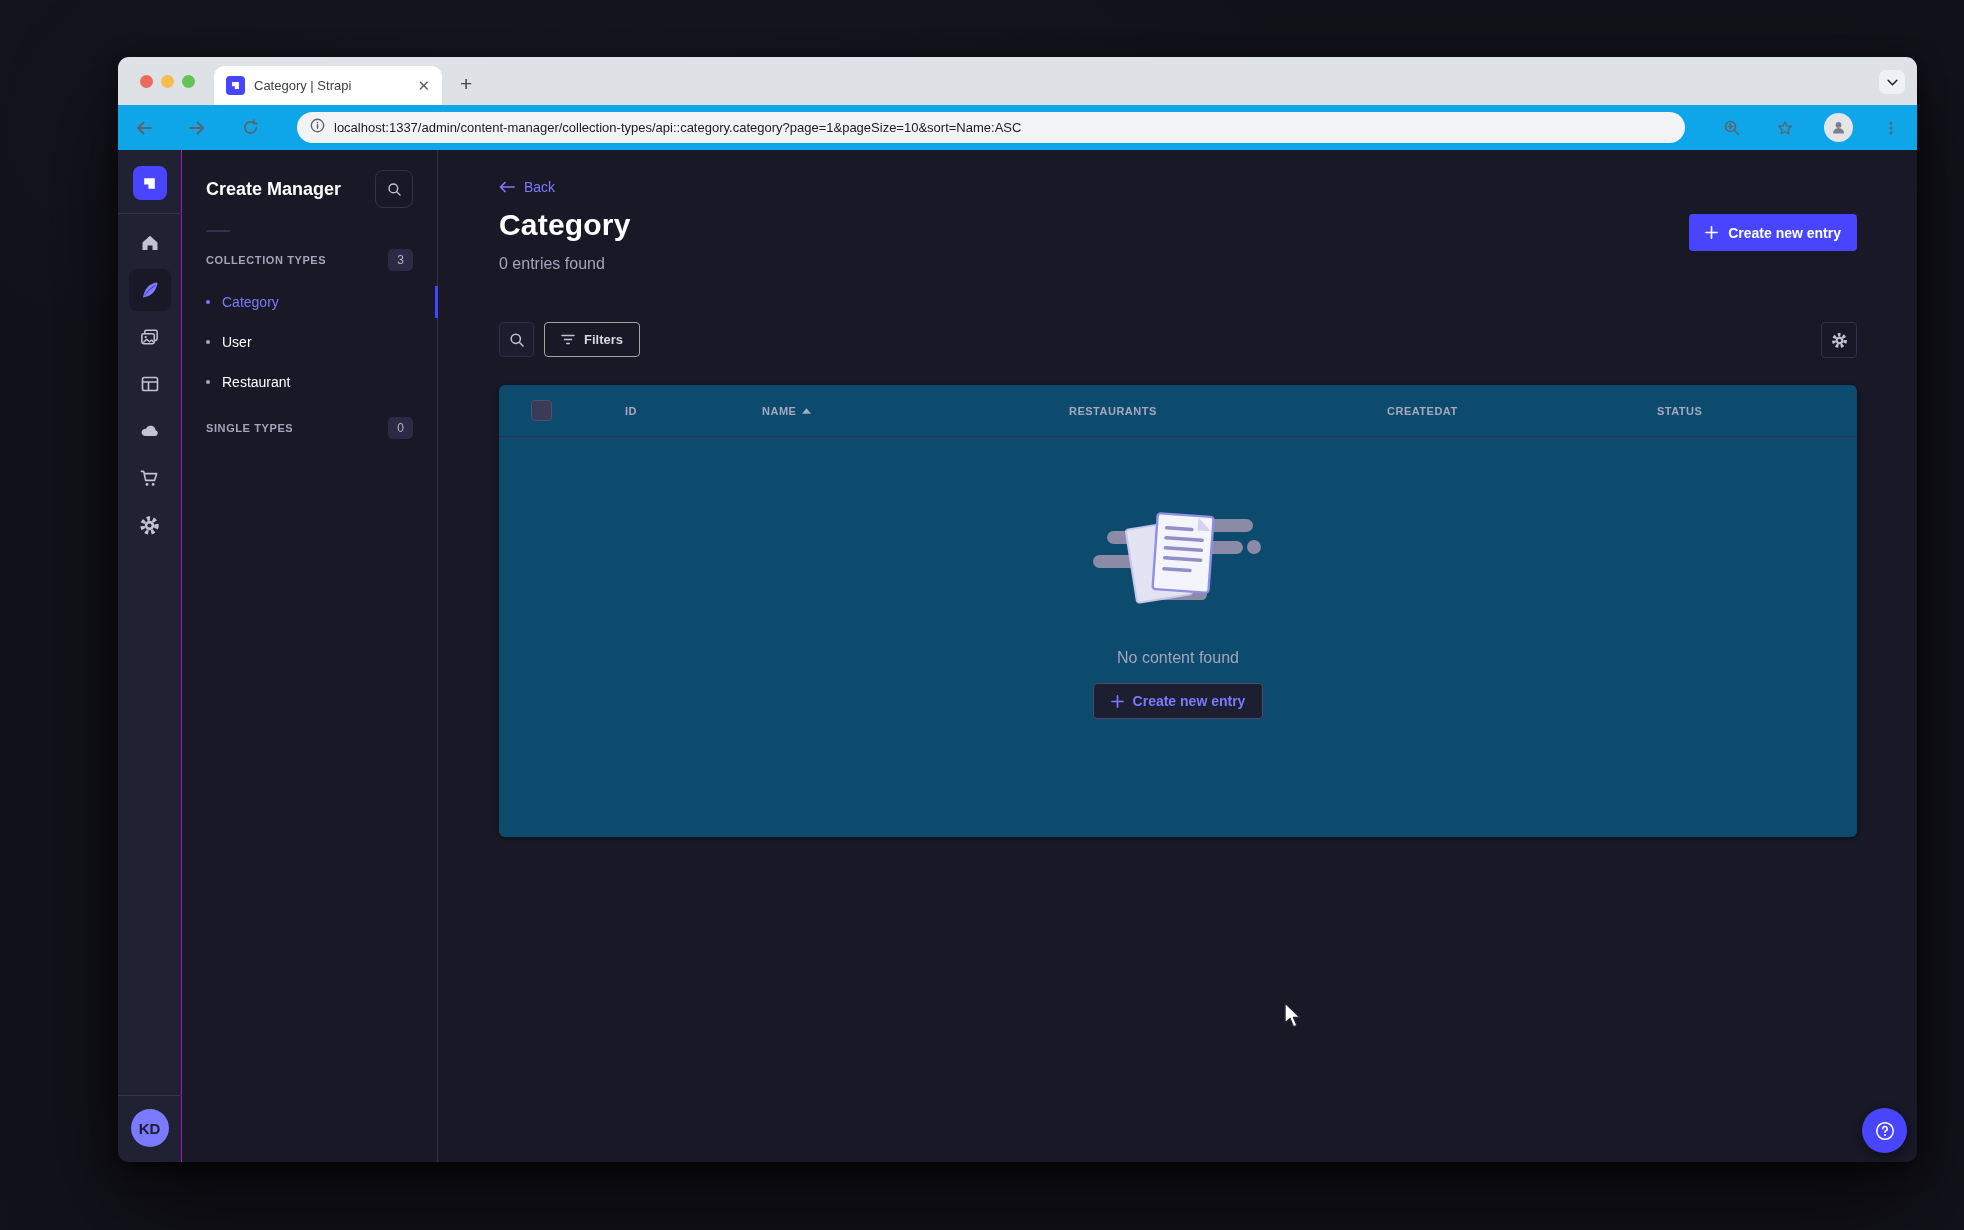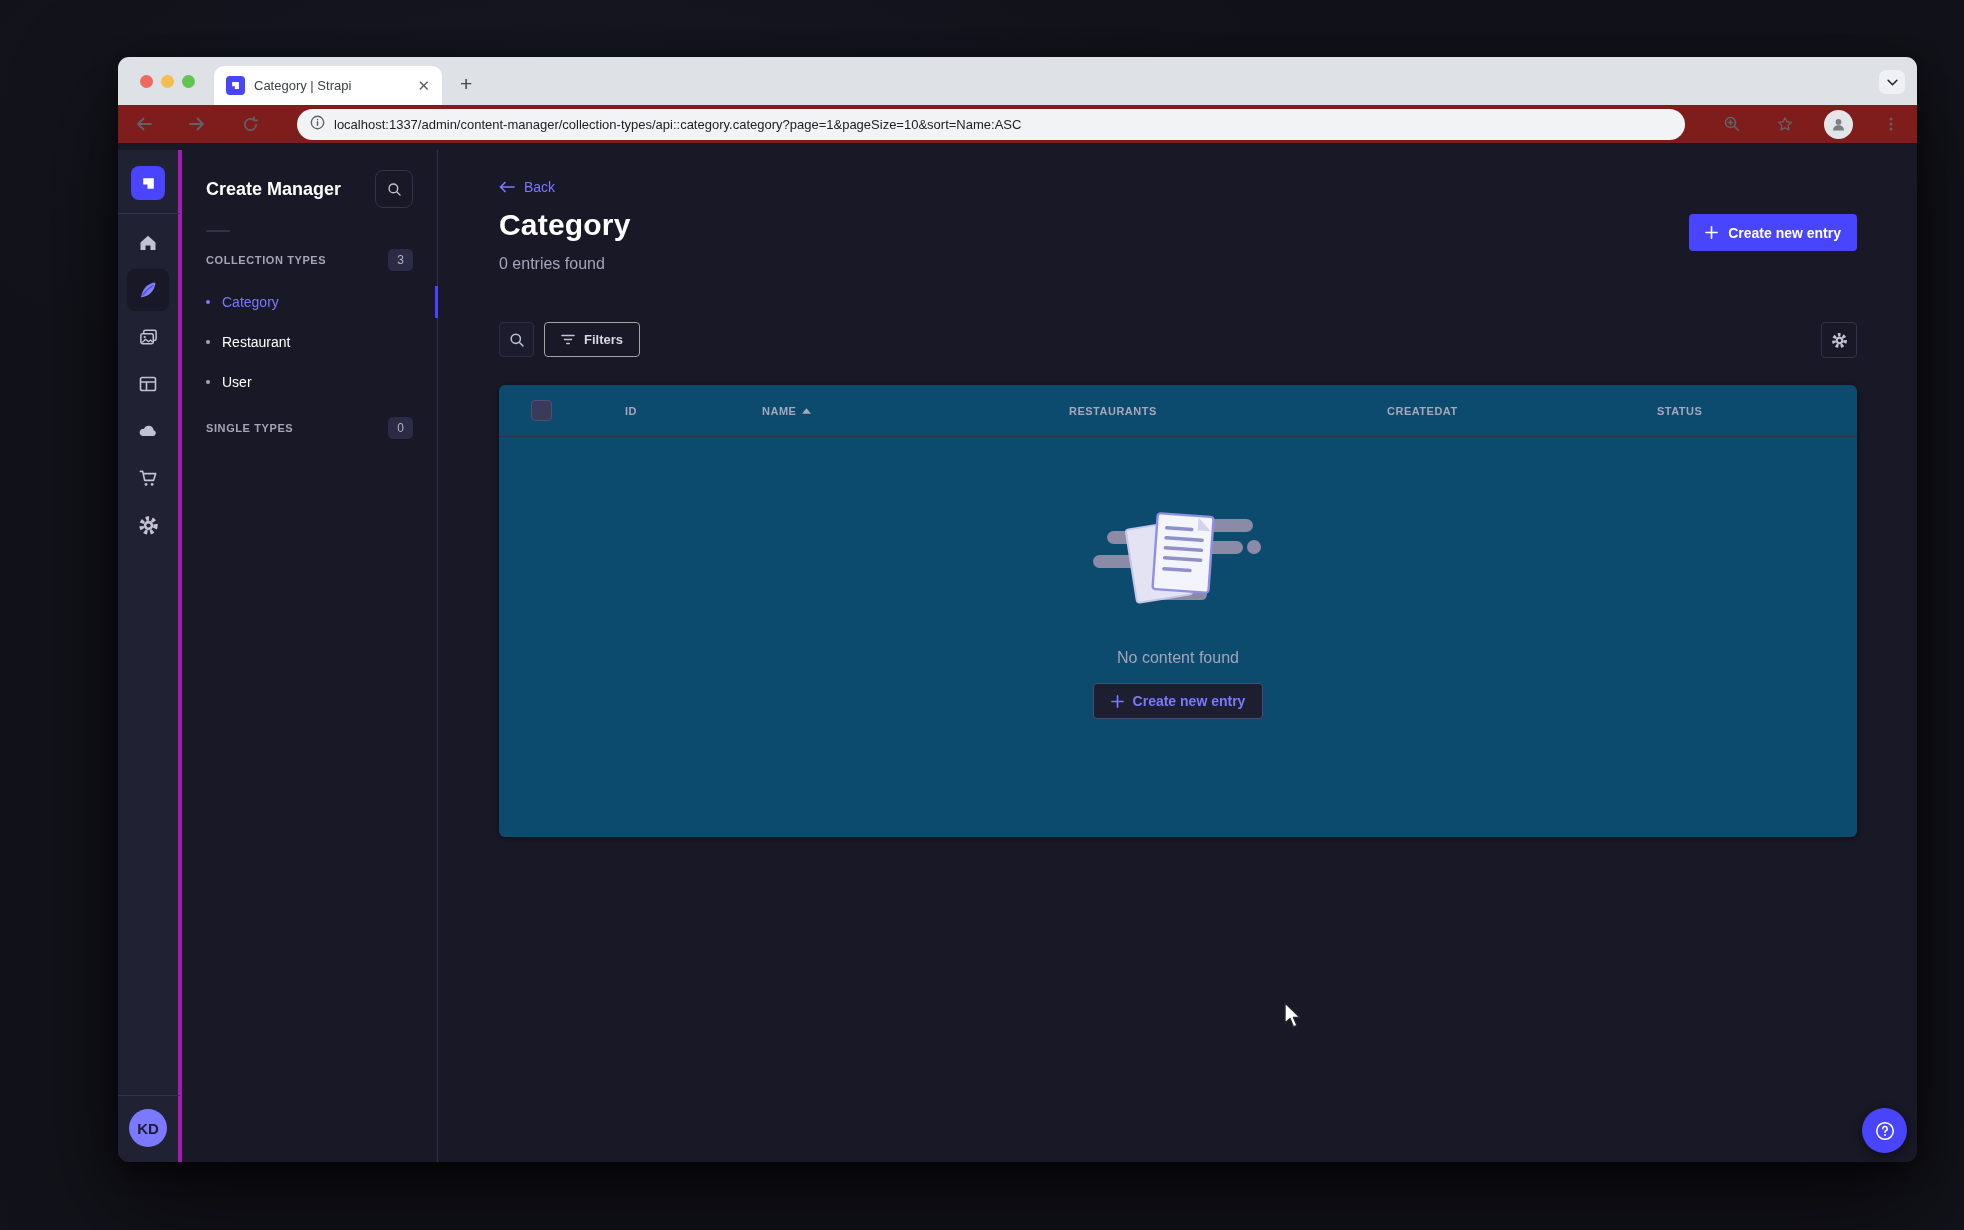--- a/index.html
+++ b/index.html
@@ -19,31 +19,31 @@
   .light.r { background:#ee6a5f; } .light.y { background:#f5bd4f; } .light.g { background:#61c454; }
   .tab { position:absolute; left:96px; top:9px; width:228px; height:39px; background:#ffffff;
     border-radius:10px 10px 0 0; display:flex; align-items:center; gap:9px; padding:0 12px; }
   .favicon { width:19px; height:19px; border-radius:4px; background:#4945ff; display:grid; place-items:center; flex:none; }
   .tab-title { font-size:13px; color:#3c4043; flex:1; white-space:nowrap; overflow:hidden; }
   .tab-close { color:#5f6368; font-size:15px; cursor:default; }
   .newtab { position:absolute; left:342px; top:16px; color:#474b4f; font-size:21px; line-height:21px; }
   .tab-chevron { position:absolute; right:12px; top:13px; width:26px; height:24px; border-radius:7px;
     background:rgba(255,255,255,.55); display:grid; place-items:center; color:#202124; }
 
-  .toolbar { height:38px; background:#7f1d1d; display:flex; align-items:center; padding:0 10px;gap:21px; }
+  .toolbar { height:45px; background:#0ea5e9; display:flex; align-items:center; padding:0 10px;gap:21px; }
   .chrome-btn { width:32px; height:32px; display:grid; place-items:center; border-radius:50%; flex:none; }
   .urlbox { flex:1; height:31px; background:#f1f3f4; border-radius:16px; margin:0 10px;
     display:flex; align-items:center; gap:9px; padding:0 13px; min-width:0; }
   .url-text { font-size:13px; color:#202124; white-space:nowrap; overflow:hidden; }
   .profile-circle { width:29px; height:29px; border-radius:50%; background:#e3e5e8; display:grid; place-items:center; }
 
   
   .app { position:absolute; top:93px; left:0; right:0; bottom:0; display:flex; background:#181826; }
 
-  .nav { width:64px; background:#212134; border-right:4px solid #a21caf; display:flex;
+  .nav { width:64px; background:#212134; border-right:1px solid #a21caf; display:flex;
     flex-direction:column; align-items:center; flex:none;text-align:center; }
   .logo { width:34px; height:34px; margin-top:16px; background:#4945ff; border-radius:8px; display:grid; place-items:center; }
   .nav-divider { width:64px; height:1px; background:#32324d; margin:13px 0 8px; }
   .nav-btn { width:42px; height:42px; border-radius:8px; display:grid; place-items:center; margin-bottom:5px; }
   .nav-btn.active { background:#181826; }
   .nav-bottom { margin-top:auto; width:100%; display:flex; flex-direction:column; align-items:center; }
   .kd { width:38px; height:38px; border-radius:50%; background:#7b79ff; color:#1c1c33;
     font-weight:700; font-size:15px; display:grid; place-items:center; margin:13px 0 15px; }
 
   .subnav { width:256px; background:#181826; border-right:1px solid #32324d; flex:none; padding-top:20px; }
@@ -259,25 +259,25 @@
         <span class="section-label">COLLECTION TYPES</span>
         <span class="badge">3</span>
       </div>
       <div class="subnav-items">
         <div class="subnav-item active">
           <span class="bullet"></span>
           <span>Category</span>
         </div>
         <div class="subnav-item">
           <span class="bullet"></span>
-          <span>Restaurant</span>
+          <span>User</span>
         </div>
         <div class="subnav-item">
           <span class="bullet"></span>
-          <span>User</span>
+          <span>Restaurant</span>
         </div>
       </div>
       <div class="section-head single-gap">
         <span class="section-label">SINGLE TYPES</span>
         <span class="badge">0</span>
       </div>
     </div>
 
     <div class="main">
       <a class="back">

